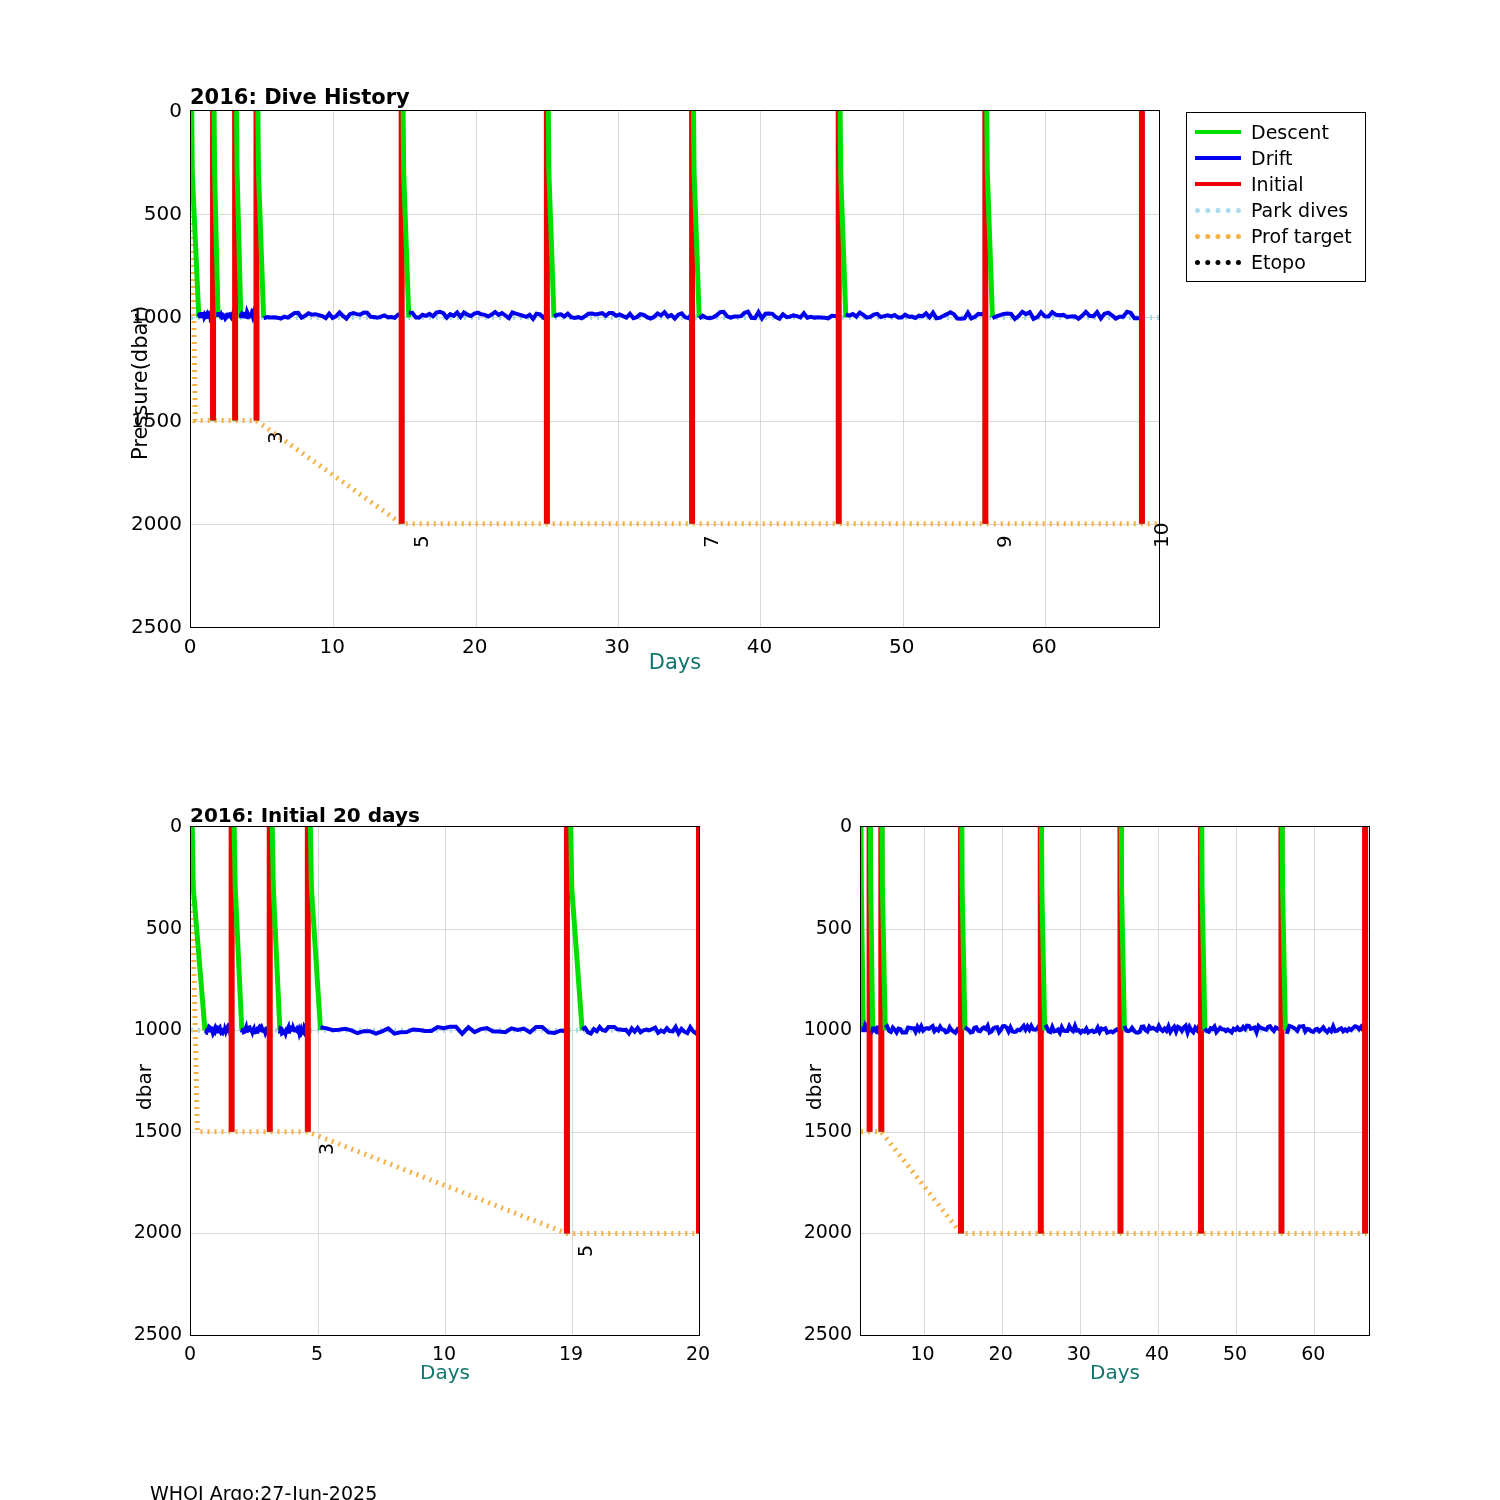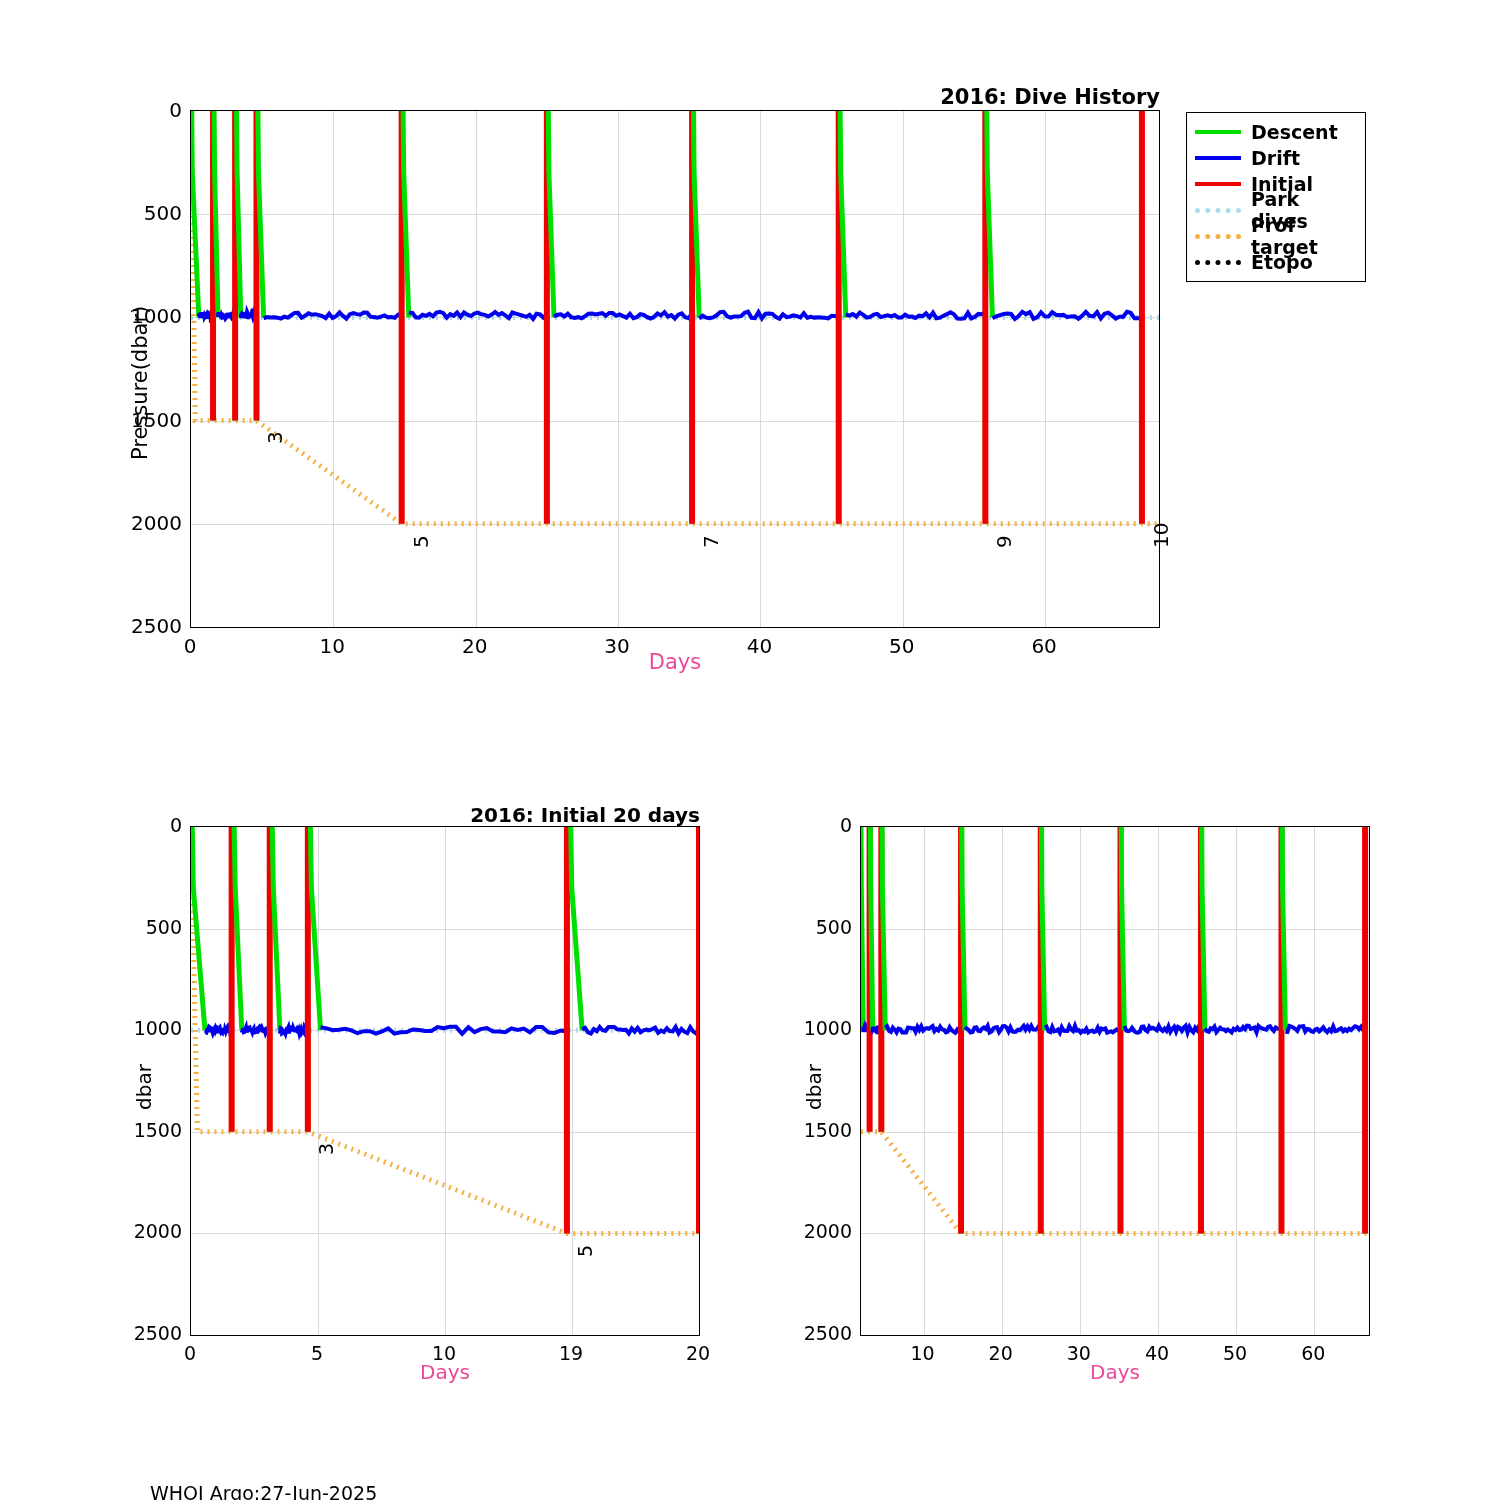--- a/index.html
+++ b/index.html
@@ -7,21 +7,21 @@
     width:1500px;height:1500px;
     background:#ffffff;
     font-family:"DejaVu Sans", sans-serif;
     position:relative;
     overflow:hidden;
   }
   .panel{position:absolute;}
   .plot-title{
     position:absolute;
     width:100%;
-    text-align:right;
+    text-align:left;
     font-weight:bold;
     color:#000;
   }
   .axes{
     position:absolute;
     border:1px solid #000;
     background:#fff;
     box-sizing:border-box;
     overflow:hidden;
   }
@@ -36,21 +36,21 @@
   .ylbl{
     position:absolute;
     transform-origin:0 0;
     transform:rotate(-90deg);
     color:#000;
     white-space:nowrap;
   }
   .xlbl{
     position:absolute;
     text-align:center;
-    color:#ec4899;
+    color:#0f766e;
     white-space:nowrap;
   }
   .dive-num{
     position:absolute;
     color:#000;
     white-space:nowrap;
     transform-origin:0 0;
     transform:rotate(-90deg);
   }
   .legend{
@@ -66,21 +66,21 @@
     height:26px;
   }
   .legend-swatch{
     width:46px;height:0;
     border-top-width:4px;
     border-top-style:solid;
     margin-right:10px;
     flex:0 0 auto;
   }
   .legend-swatch.dotted{border-top-style:dotted;border-top-width:5px;}
-  .legend-text{font-size:19px;color:#000;font-weight:bold;}
+  .legend-text{font-size:19px;color:#000;}
   .footer{
     position:absolute;
     color:#000;
     font-size:19px;
   }
   svg.trace{position:absolute;left:0;top:0;}
 </style>
 </head>
 <body>
 

